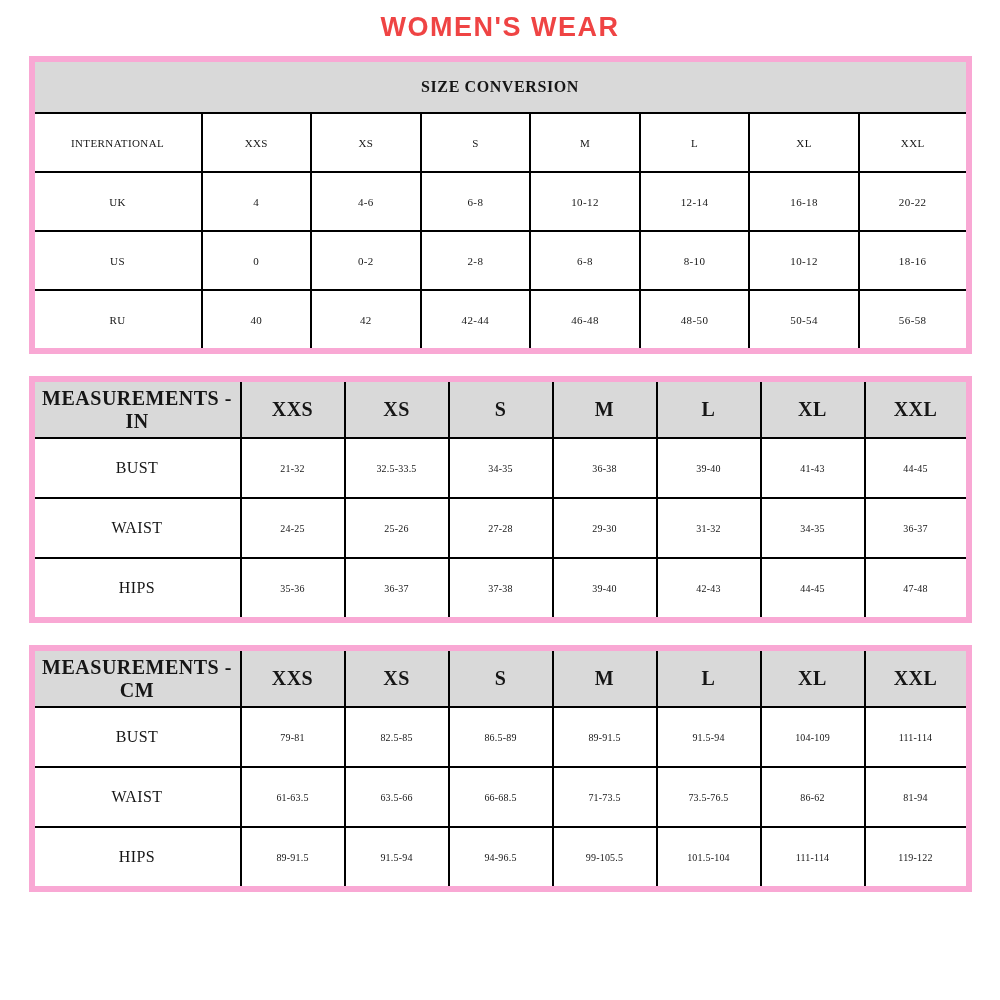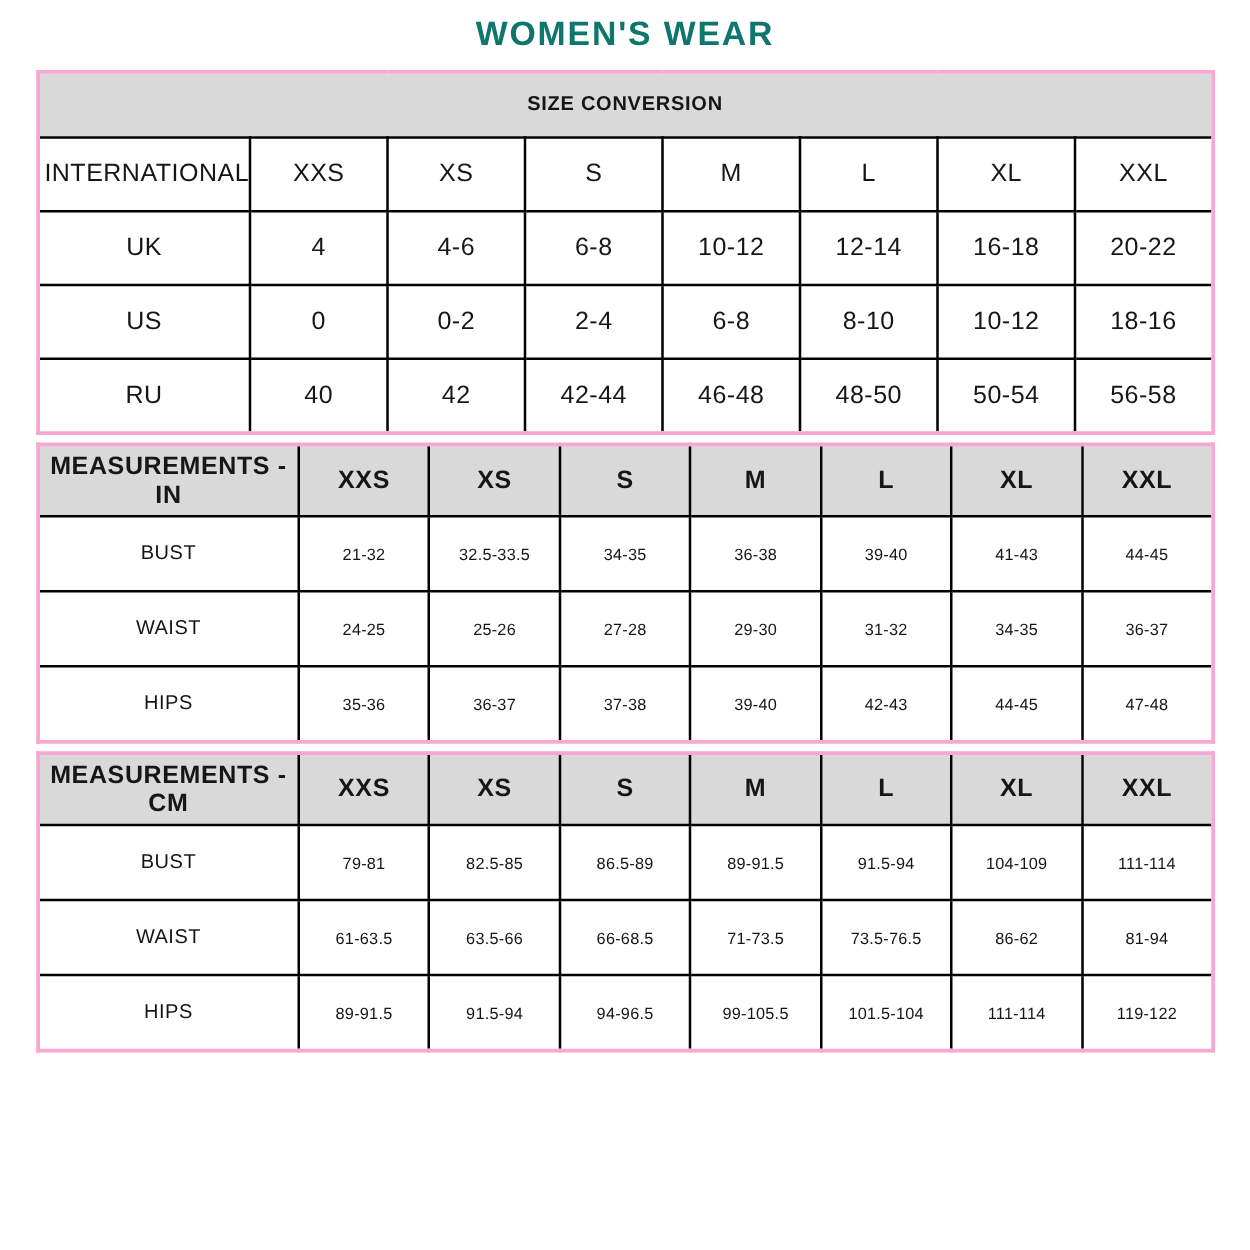--- a/index.html
+++ b/index.html
@@ -15,28 +15,29 @@
     background: #ffffff;
     box-sizing: border-box;
     padding-top: 12px;
   }
   .page-title {
     margin: 0 0 13px 0;
     text-align: center;
     font-size: 27px;
     font-weight: bold;
     letter-spacing: 1.5px;
-    color: #0f766e;
+    color: #ef4444;
   }
   table {
     border-collapse: collapse;
     table-layout: fixed;
     width: 943px;
-    margin: 0 auto 6px auto;
-    border: 3px solid #f9a8d4;
+    margin: 0 auto 22px auto;
+    border: 6px solid #f9a8d4;
+    font-family: Liberation Serif, serif;
   }
   th, td {
     border: 2px solid #000000;
     text-align: center;
     vertical-align: middle;
     padding: 0 4px;
     font-weight: normal;
     overflow: hidden;
   }
   .gray {
@@ -46,39 +47,39 @@
   .t-conv .title-row th {
     height: 50px;
     font-weight: bold;
     font-size: 16px;
     letter-spacing: 0.6px;
   }
   .t-conv .head-row th,
   .t-conv tbody th,
   .t-conv tbody td {
     height: 57px;
-    font-size: 20px;
+    font-size: 11px;
     letter-spacing: 0.4px;
   }
   
   .t-meas .head-row th {
     height: 55px;
     font-weight: bold;
     font-size: 20px;
     letter-spacing: 0.5px;
   }
   .t-meas tbody th {
     height: 58px;
     font-size: 16px;
     letter-spacing: 0.4px;
     text-align: center;
   }
   .t-meas tbody td {
     height: 58px;
-    font-size: 13px;
+    font-size: 10px;
     letter-spacing: 0.2px;
   }
 </style>
 </head>
 <body>
 
 <div class="page">
 
   <h1 class="page-title">WOMEN'S WEAR</h1>
 
@@ -116,21 +117,21 @@
           <td>6-8</td>
           <td>10-12</td>
           <td>12-14</td>
           <td>16-18</td>
           <td>20-22</td>
         </tr>
         <tr>
           <th>US</th>
           <td>0</td>
           <td>0-2</td>
-          <td>2-4</td>
+          <td>2-8</td>
           <td>6-8</td>
           <td>8-10</td>
           <td>10-12</td>
           <td>18-16</td>
         </tr>
         <tr>
           <th>RU</th>
           <td>40</td>
           <td>42</td>
           <td>42-44</td>

